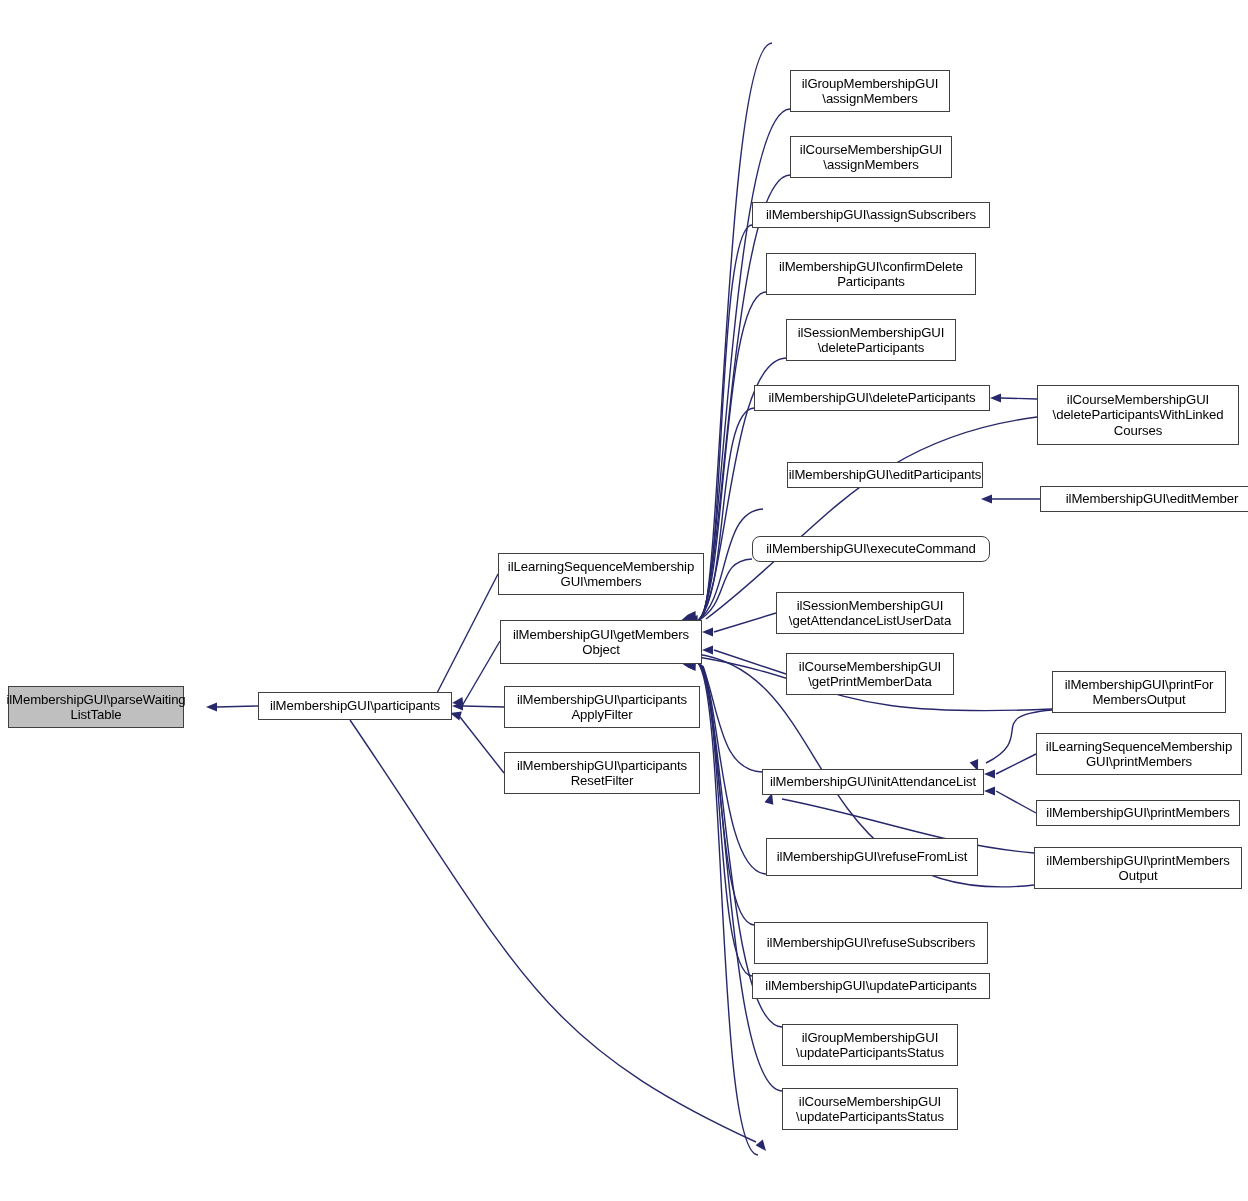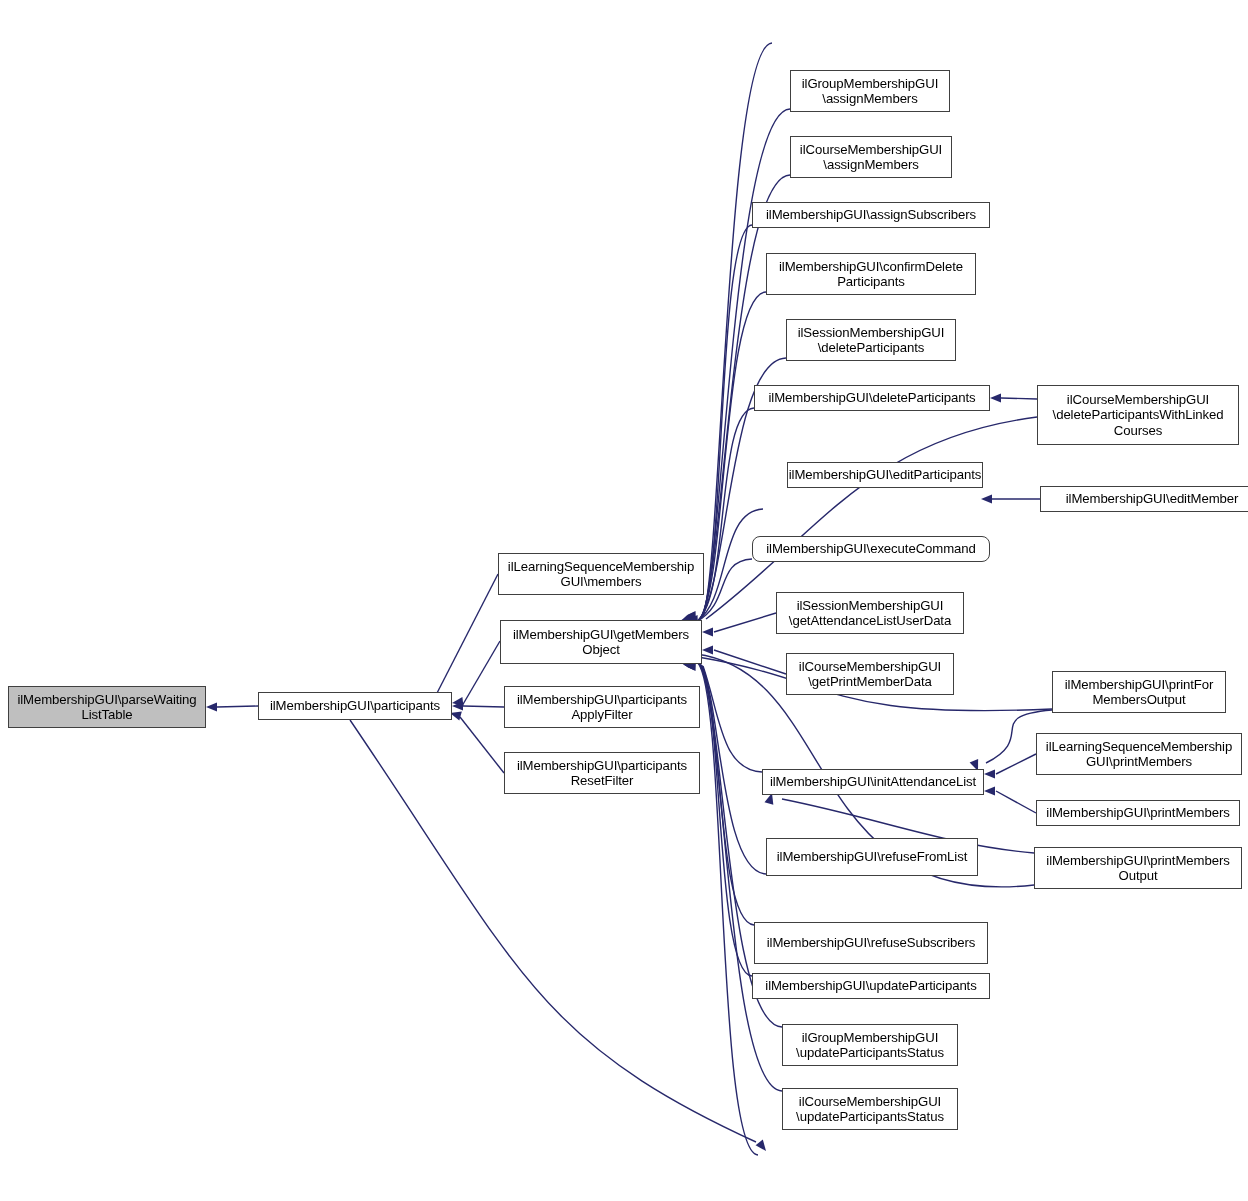--- a/index.html
+++ b/index.html
@@ -77,21 +77,21 @@
       <polygon points="772,793 773.3169934553604,804.8501277730891 764.4891368595003,802.2599640865762" fill="#27286b"></polygon>
       <path d="M1037,399 L1001,398" fill="none" stroke="#27286b" stroke-width="1.4"></path>
       <polygon points="990,398 1001,393.4 1001,402.6" fill="#27286b"></polygon>
       <path d="M1037,417 C867,439 818,535 706,619" fill="none" stroke="#27286b" stroke-width="1.4"></path>
       <polygon points="698,627 689.1896840164675,618.966424689448 697.5313440745074,615.0861273456738" fill="#27286b"></polygon>
       <path d="M1040,499 L992,499" fill="none" stroke="#27286b" stroke-width="1.4"></path>
       <polygon points="981,499 992,494.4 992,503.6" fill="#27286b"></polygon>
       <path d="M350,720 C520,970 536,1041 756,1142" fill="none" stroke="#27286b" stroke-width="1.4"></path>
       <polygon points="766,1151 755.5902167930225,1145.1865317078589 762.8275902910808,1139.5067055793932" fill="#27286b"></polygon>
     </svg>
-<div class="node root" style="left: 8px; top: 686px; width: 198px; height: 42px;">
+<div class="node root" style="left: 8px; top: 686px; width: 176px; height: 42px;">
       <span class="lbl">ilMembershipGUI\parseWaiting
 ListTable</span>
     </div>
     <div class="node" style="left: 258px; top: 692px; width: 194px; height: 28px;">
       <span class="lbl">ilMembershipGUI\participants</span>
     </div>
     <div class="node" style="left: 498px; top: 553px; width: 206px; height: 42px;">
       <span class="lbl">ilLearningSequenceMembership
 GUI\members</span>
     </div>

